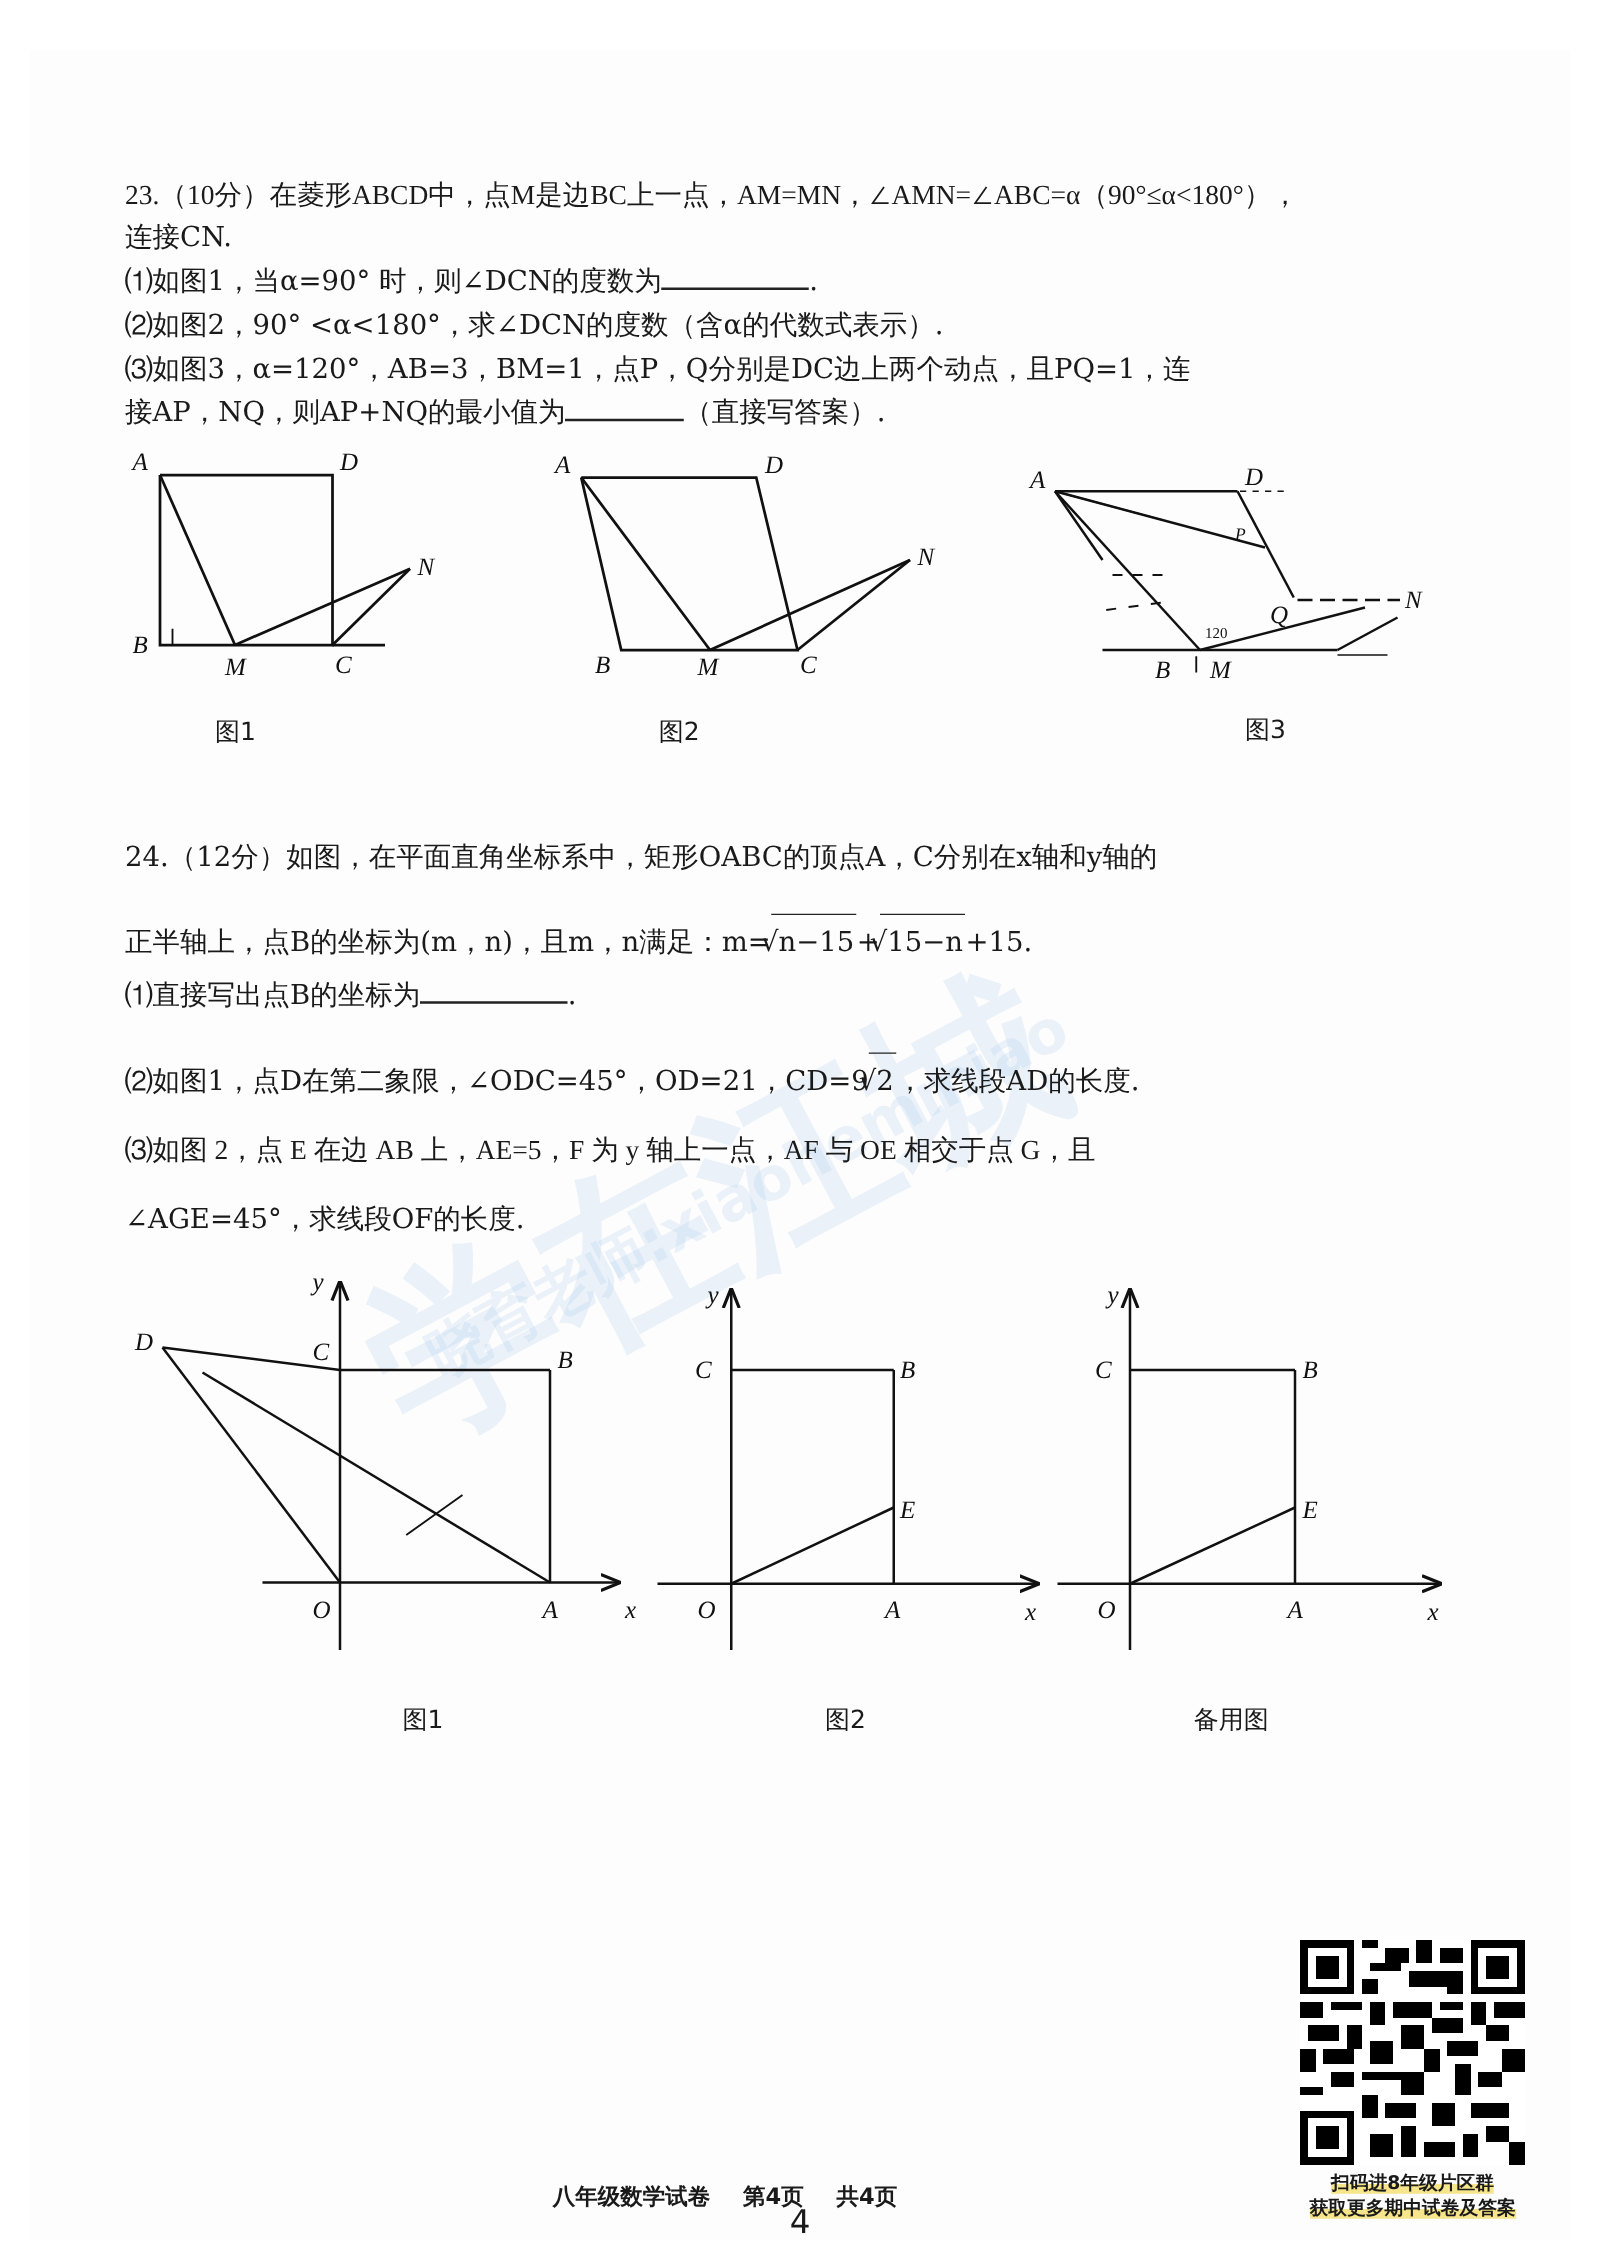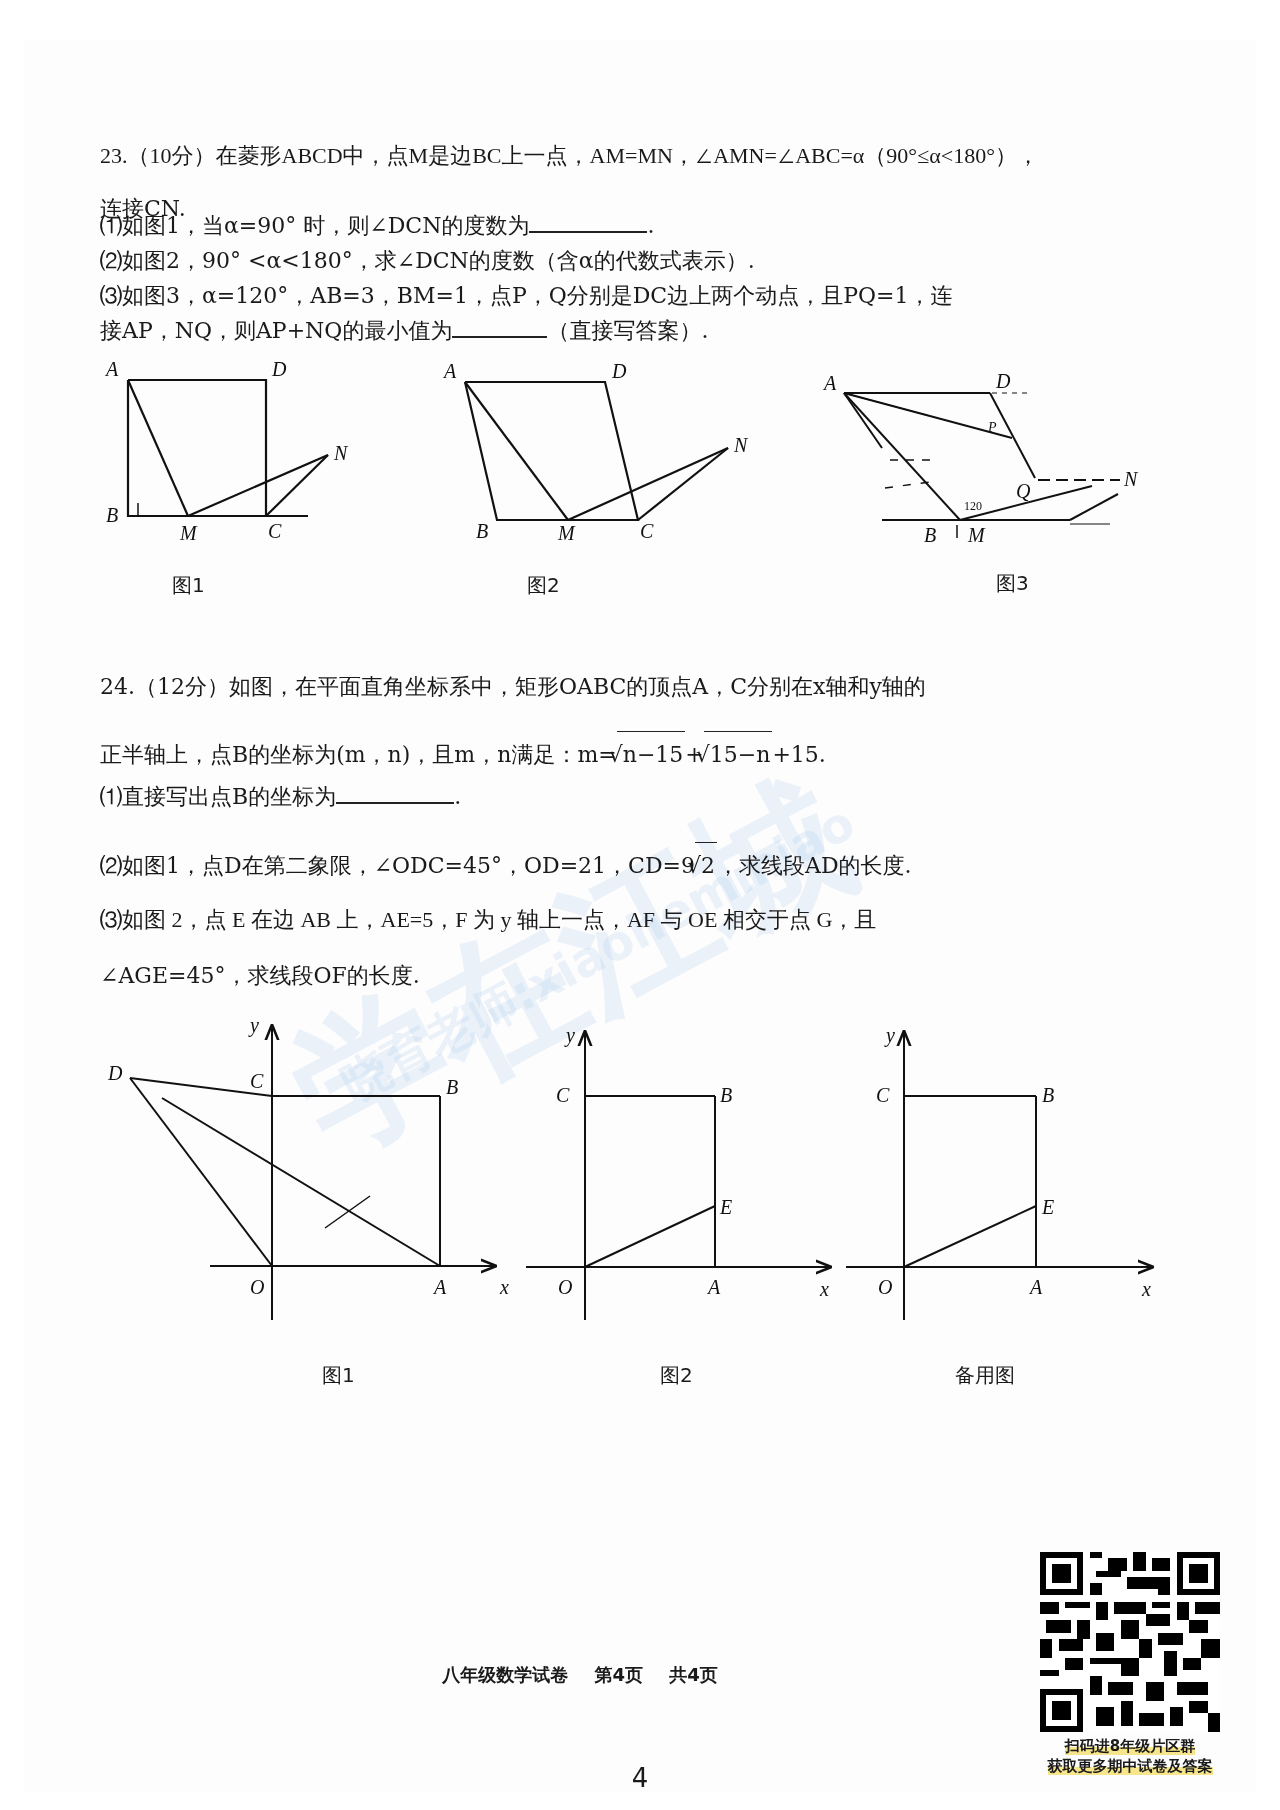--- a/index.html
+++ b/index.html
@@ -19,37 +19,37 @@
     .blank { display: inline-block; border-bottom: 2px solid #222; height: 1px; vertical-align: baseline; }
     .fig { position: absolute; }
     .fig svg { overflow: visible; }
     .fig text { font-family: "Liberation Serif", serif; font-style: italic; font-size: 20px; fill: #111; }
     .caption { position: absolute; font-size: 20px; font-family: "DejaVu Sans", sans-serif; }
     .sqrt { display: inline-block; border-top: 1.5px solid #222; padding: 12px 2px; }
     .watermark {
       position: absolute; color: rgba(170, 200, 235, 0.22); font-family: "DejaVu Sans", sans-serif;
       font-weight: bold; pointer-events: none; white-space: nowrap; transform-origin: left top;
     }
-    .footer { position: absolute; top: 1663px; left: 0; width: 1160px; text-align: center; font-size: 18px; font-family: "DejaVu Sans", sans-serif; font-weight: bold; }
+    .footer { position: absolute; top: 1745px; left: 0; width: 1160px; text-align: center; font-size: 18px; font-family: "DejaVu Sans", sans-serif; font-weight: bold; }
     .footer span { margin: 0 10px; }
     .pagenum { position: absolute; top: 1763px; left: 0; width: 1280px; text-align: center; font-size: 26px; font-family: "DejaVu Sans", sans-serif; }
     .qr { position: absolute; left: 1040px; top: 1552px; width: 180px; height: 180px; background: #fff; }
     .qr-caption { position: absolute; left: 1022px; top: 1736px; width: 216px; text-align: center; font-size: 15px; font-weight: bold; font-family: "DejaVu Sans", sans-serif; line-height: 20px; }
     .qr-caption div span { background: linear-gradient(transparent 55%, #f6e58a 55%); text-align: right; }
   </style>
 </head>
 <body>
 
 <div class="sheet"></div>
 
 <div class="watermark" style="left:260px; top:1020px; font-size:150px; transform: rotate(-28deg);">学在江城</div>
 <div class="watermark" style="left:330px; top:1060px; font-size:48px; transform: rotate(-28deg);">晓育老师:xiaohemmiao</div>
 
 <div class="line" style="top:145px;font-family:Liberation Serif, serif;">23.（10分）在菱形ABCD中，点M是边BC上一点，AM=MN，∠AMN=∠ABC=α（90°≤α&lt;180°），</div>
-<div class="line" style="top:180px;margin-top:18px;">连接CN.</div>
+<div class="line" style="top:180px;">连接CN.</div>
 <div class="line" style="top:215px;">
   <span>⑴如图1，当α=90° 时，则∠DCN的度数为</span><span class="blank" style="width:118px;"></span><span>.</span>
 </div>
 <div class="line" style="top:250px;">⑵如图2，90° &lt;α&lt;180°，求∠DCN的度数（含α的代数式表示）.</div>
 <div class="line" style="top:285px;">⑶如图3，α=120°，AB=3，BM=1，点P，Q分别是DC边上两个动点，且PQ=1，连</div>
 <div class="line" style="top:320px;">
   <span>接AP，NQ，则AP+NQ的最小值为</span><span class="blank" style="width:95px;"></span><span>（直接写答案）.</span>
 </div>
 
 <div class="fig" style="left:100px; top:360px;">

